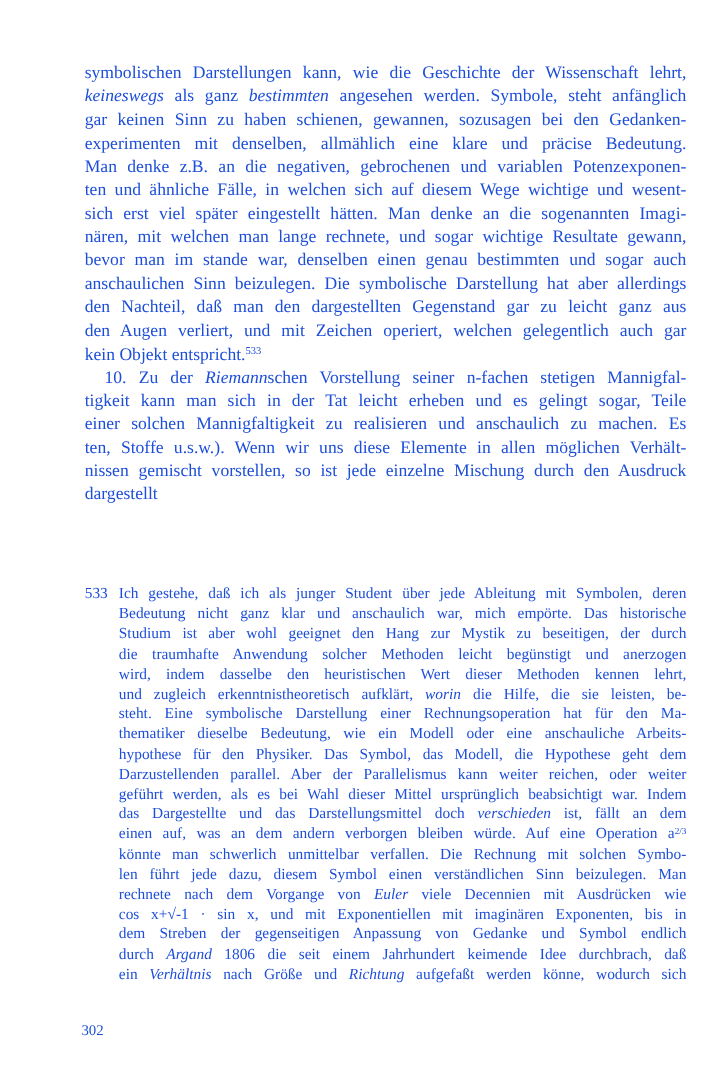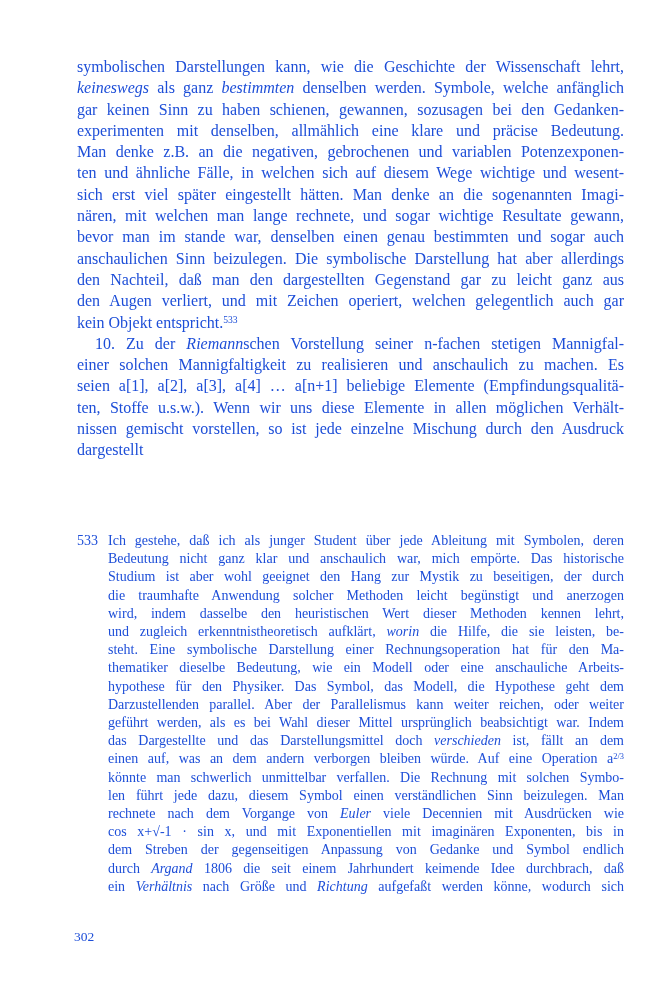--- a/index.html
+++ b/index.html
@@ -49,37 +49,37 @@
     line-height: 1;
   }
 </style>
 </head>
 <body>
 
 <div class="page" style="background: rgb(255, 255, 255); color: #1d4ed8; margin-left: 20px;">
   <div class="body-text">
     <div>
         <div class="line"><span>symbolischen Darstellungen kann, wie die Geschichte der Wissenschaft lehrt,</span></div>
-        <div class="line"><i>keineswegs</i><span> als ganz </span><i>bestimmten</i><span> denselben werden. Symbole, welche anfänglich</span></div>
+        <div class="line"><i>keineswegs</i><span> als ganz </span><i>bestimmten</i><span> angesehen werden. Symbole, steht anfänglich</span></div>
         <div class="line"><span>gar keinen Sinn zu haben schienen, gewannen, sozusagen bei den Gedanken-</span></div>
         <div class="line"><span>experimenten mit denselben, allmählich eine klare und präcise Bedeutung.</span></div>
         <div class="line"><span>Man denke z.B. an die negativen, gebrochenen und variablen Potenzexponen-</span></div>
         <div class="line"><span>ten und ähnliche Fälle, in welchen sich auf diesem Wege wichtige und wesent-</span></div>
         <div class="line"><span>sich erst viel später eingestellt hätten. Man denke an die sogenannten Imagi-</span></div>
         <div class="line"><span>nären, mit welchen man lange rechnete, und sogar wichtige Resultate gewann,</span></div>
         <div class="line"><span>bevor man im stande war, denselben einen genau bestimmten und sogar auch</span></div>
         <div class="line"><span>anschaulichen Sinn beizulegen. Die symbolische Darstellung hat aber allerdings</span></div>
         <div class="line"><span>den Nachteil, daß man den dargestellten Gegenstand gar zu leicht ganz aus</span></div>
         <div class="line"><span>den Augen verliert, und mit Zeichen operiert, welchen gelegentlich auch gar</span></div>
         <div class="line last"><span>kein Objekt entspricht.</span><sup>533</sup></div>
       </div>
     <div>
         <div class="line indent"><span>10. Zu der </span><i>Riemann</i><span>schen Vorstellung seiner n-fachen stetigen Mannigfal-</span></div>
+        <div class="line"><span>tigkeit kann man sich in der Tat leicht erheben und es gelingt sogar, Teile</span></div>
         <div class="line"><span>einer solchen Mannigfaltigkeit zu realisieren und anschaulich zu machen. Es</span></div>
-        <div class="line"><span>seien a[1], a[2], a[3], a[4] … a[n+1] beliebige Elemente (Empfindungsqualitä-</span></div>
         <div class="line"><span>ten, Stoffe u.s.w.). Wenn wir uns diese Elemente in allen möglichen Verhält-</span></div>
         <div class="line"><span>nissen gemischt vorstellen, so ist jede einzelne Mischung durch den Ausdruck</span></div>
         <div class="line last"><span>dargestellt</span></div>
       </div>
   </div>
   <div class="footnote">
     <div class="fn-num">533</div>
     <div class="fn-lines">
         <div class="line"><span>Ich gestehe, daß ich als junger Student über jede Ableitung mit Symbolen, deren</span></div>
         <div class="line"><span>Bedeutung nicht ganz klar und anschaulich war, mich empörte. Das historische</span></div>

